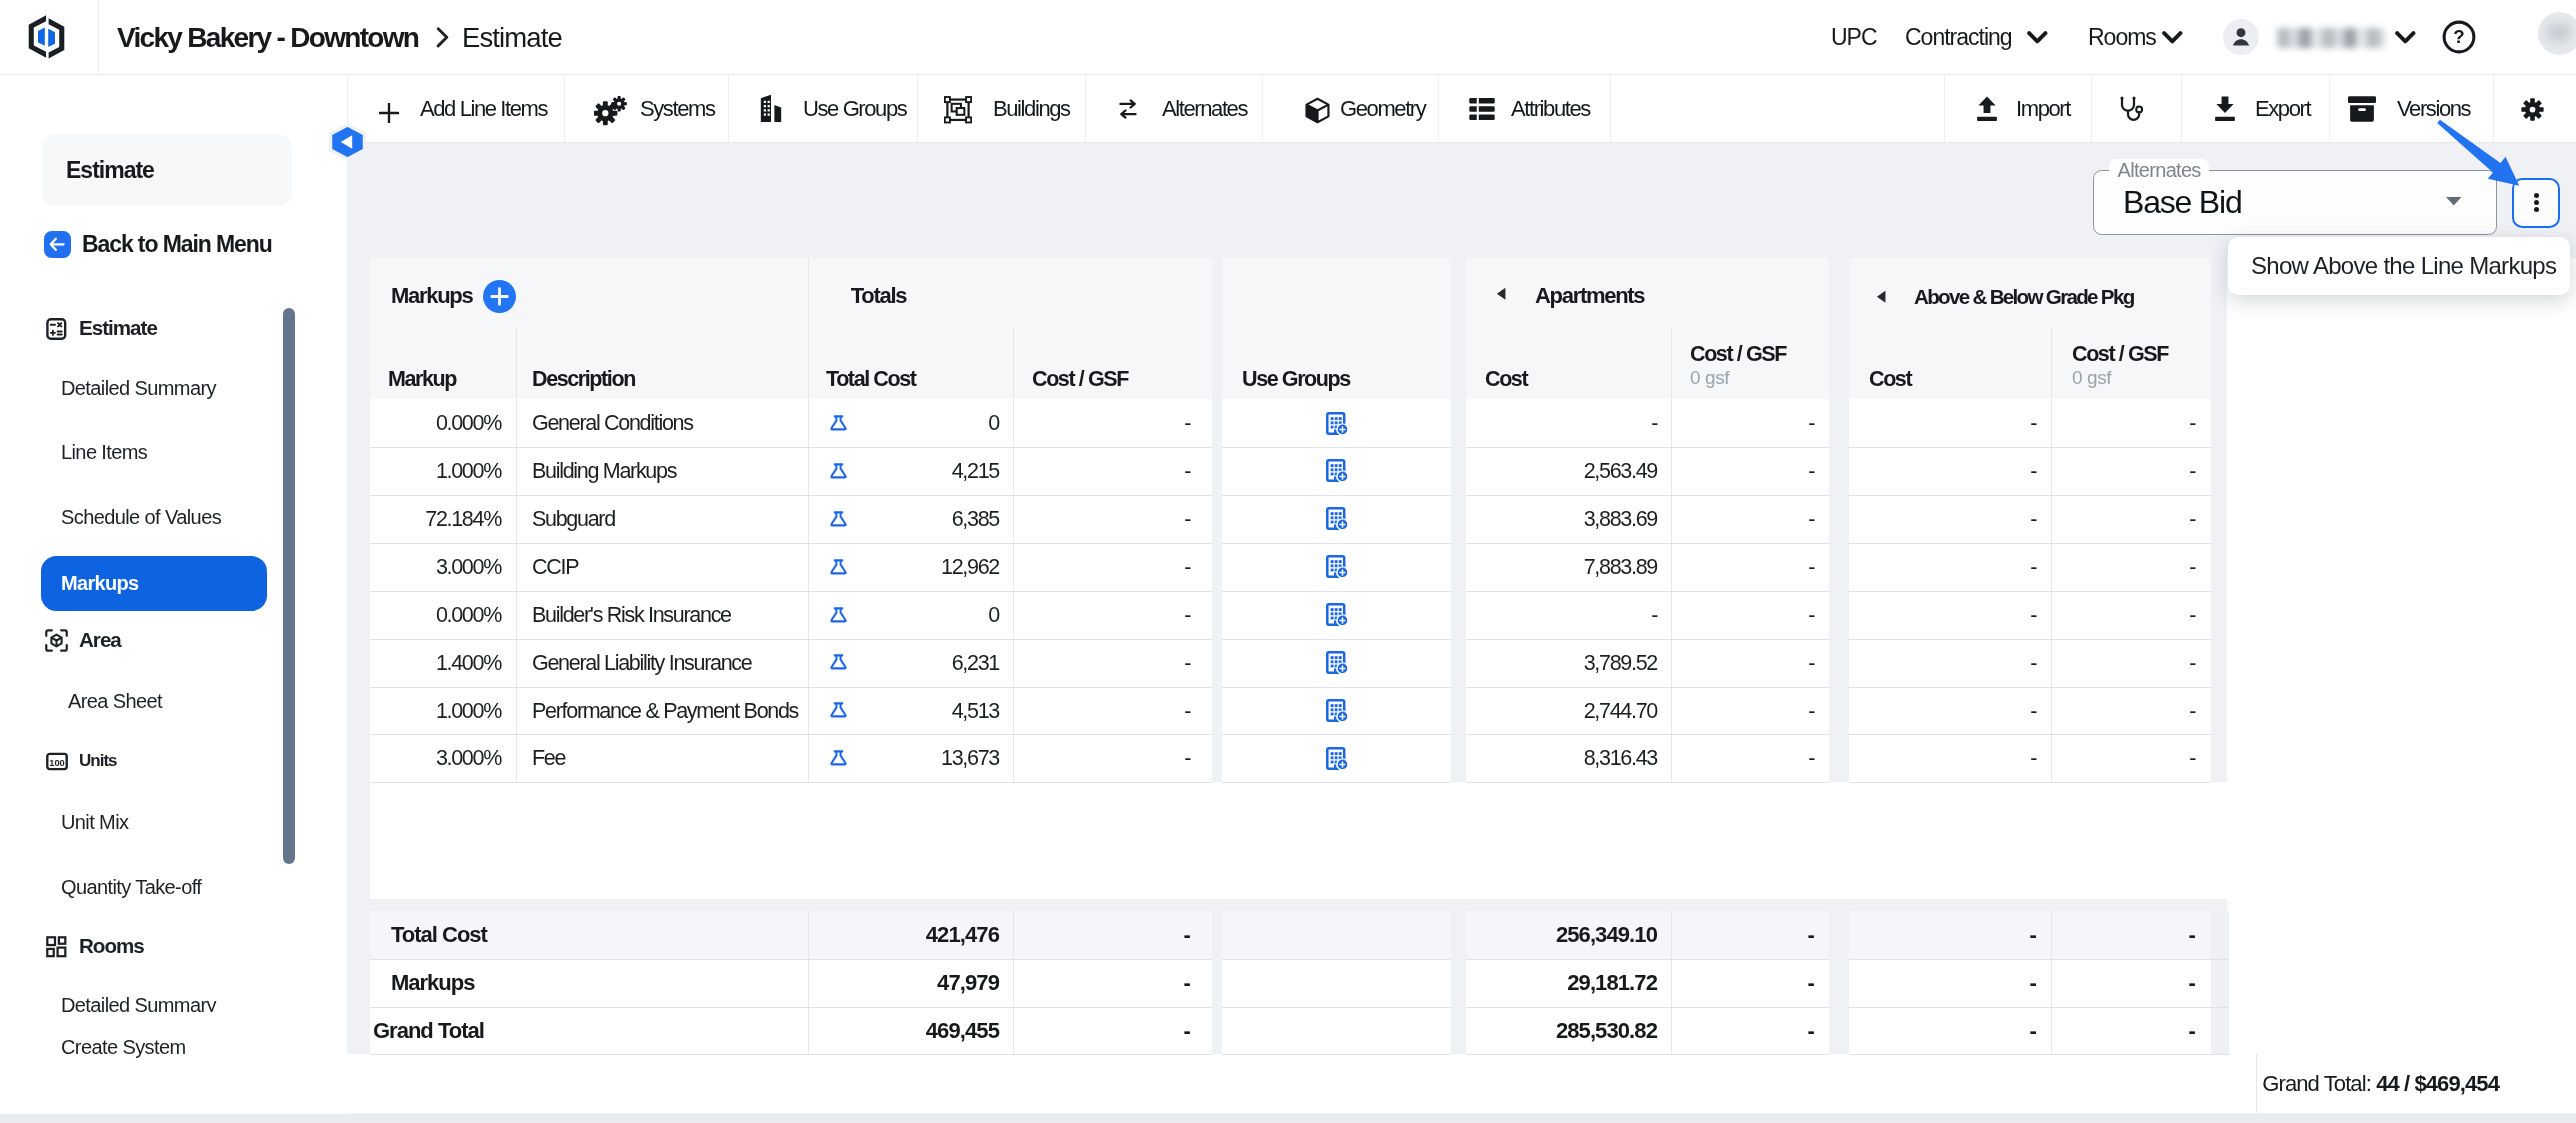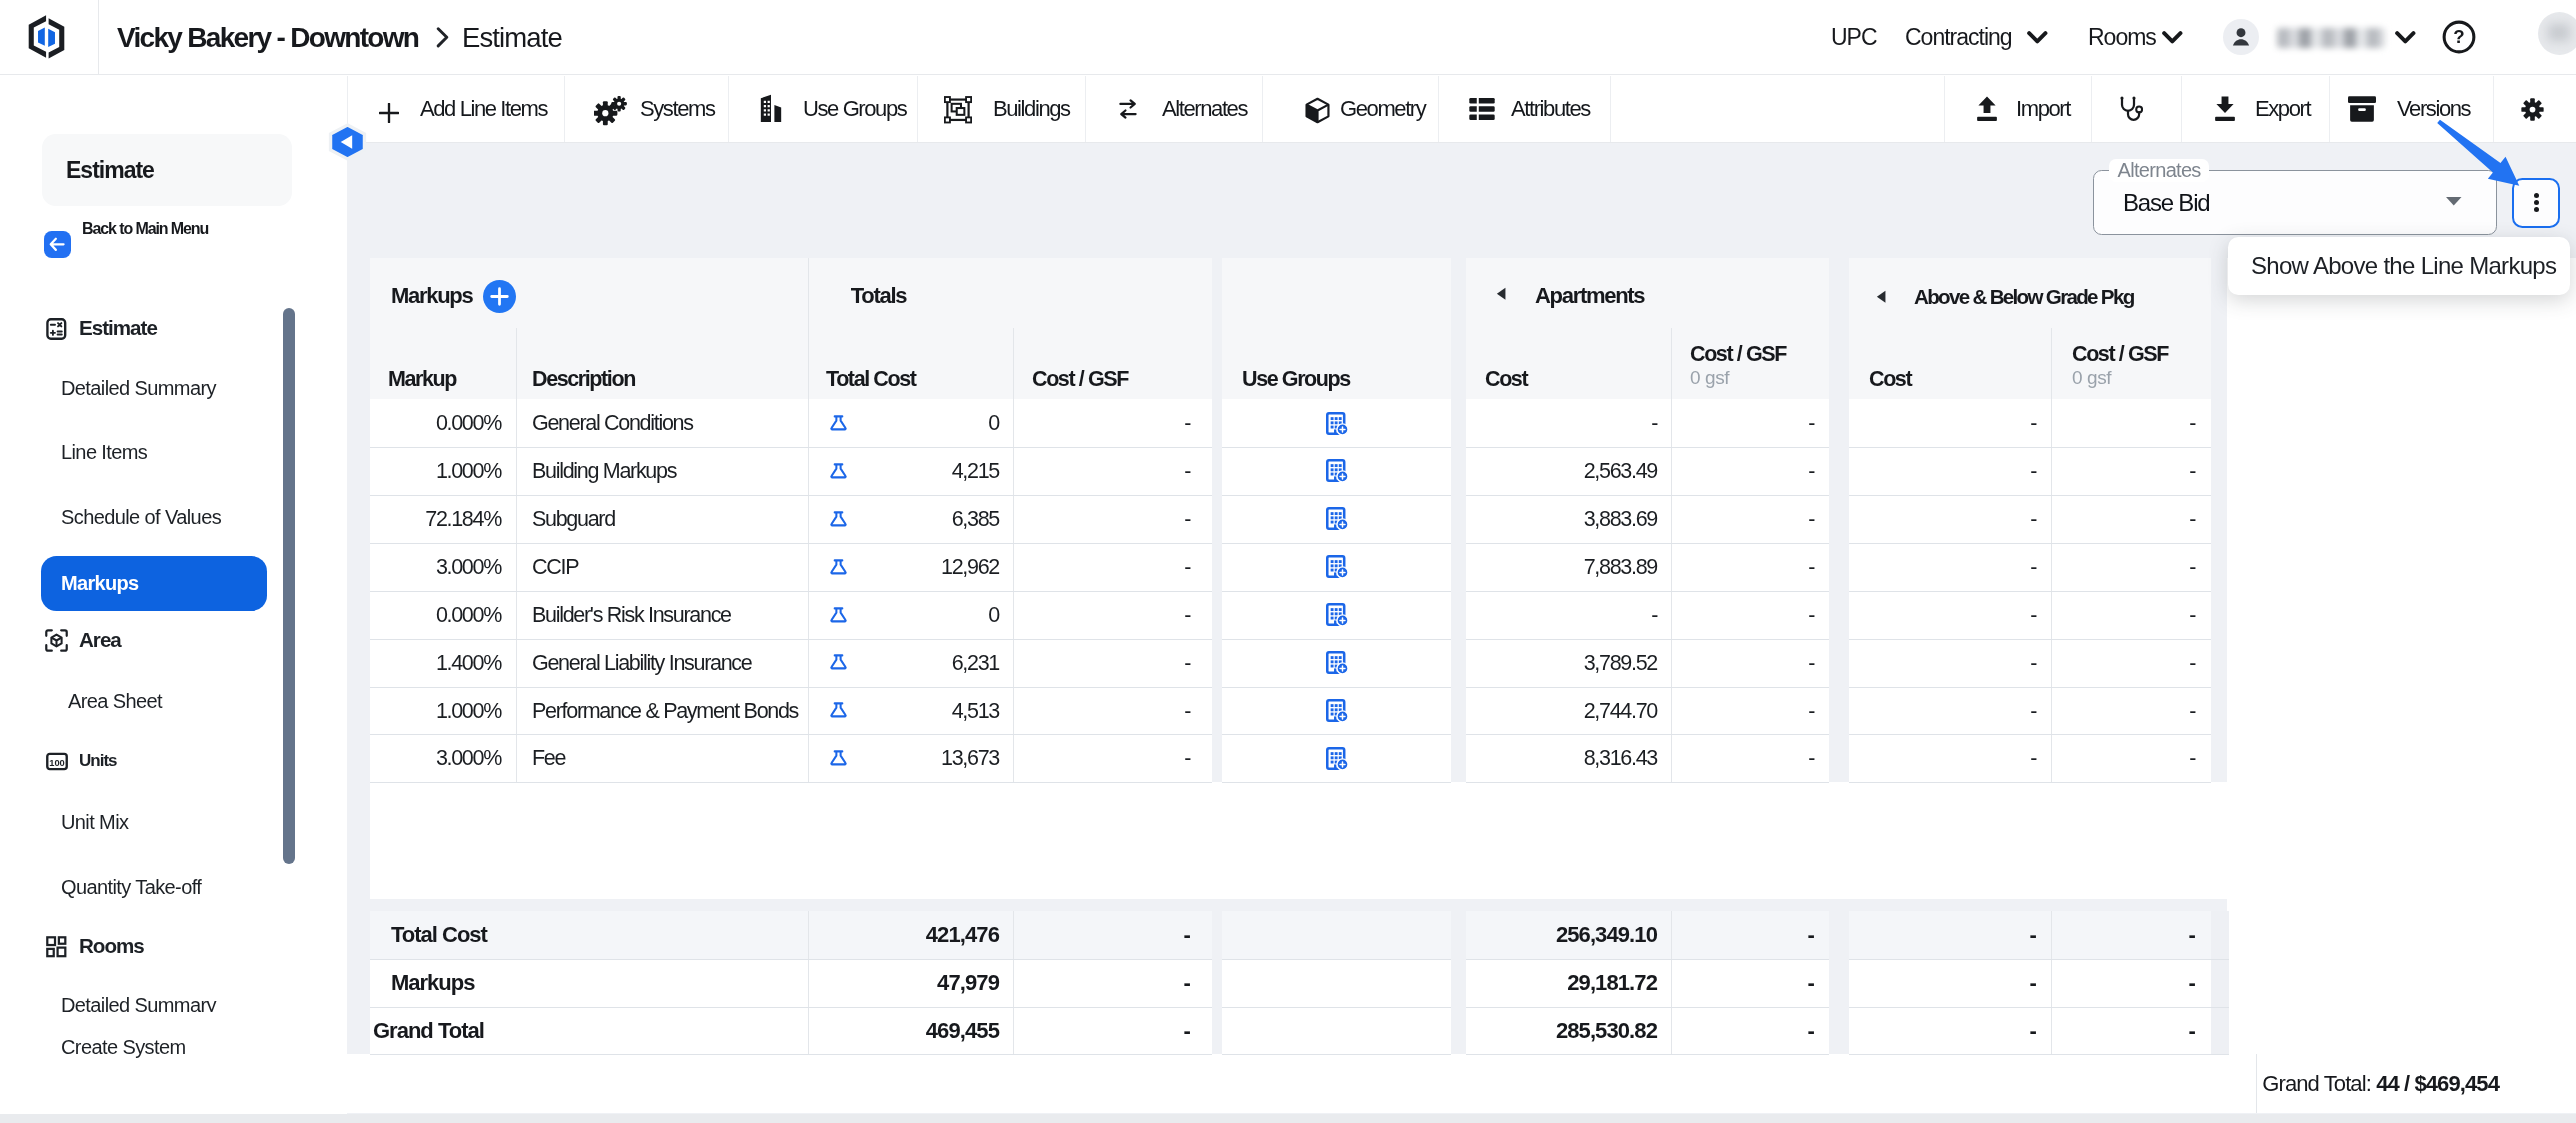--- a/index.html
+++ b/index.html
@@ -348,21 +348,21 @@
 <div class="a r fn" style="left:2051px;top:959px;height:48px;line-height:48px;width:144px">-</div>
 <div class="a fl" style="left:373px;top:1007px;height:48px;line-height:48px">Grand Total</div>
 <div class="a r fn" style="left:808px;top:1007px;height:48px;line-height:48px;width:191px">469,455</div>
 <div class="a r fn" style="left:1013px;top:1007px;height:48px;line-height:48px;width:177px">-</div>
 <div class="a r fn" style="left:1466px;top:1007px;height:48px;line-height:48px;width:191px">285,530.82</div>
 <div class="a r fn" style="left:1671px;top:1007px;height:48px;line-height:48px;width:143px">-</div>
 <div class="a r fn" style="left:1849px;top:1007px;height:48px;line-height:48px;width:187px">-</div>
 <div class="a r fn" style="left:2051px;top:1007px;height:48px;line-height:48px;width:144px">-</div>
 <div class="a" style="left:2093px;top:170px;width:404px;height:65px;border:1.7px solid #8b939d;border-radius:8.6px;background:#fdfdfe"></div>
 <div class="a" style="left:2109px;top:159px;padding:0 8.6px;background:#fff;border-radius:6.9px;font-size:20px;letter-spacing:-0.7px;color:#7e858e;line-height:23px">Alternates</div>
-<div class="a" style="left:2123px;top:170px;height:65px;line-height:65px;font-size:24px;letter-spacing:-1.2px;color:#101318">Base Bid</div>
+<div class="a" style="left:2123px;top:170px;height:65px;line-height:65px;font-size:32px;letter-spacing:-1.2px;color:#101318">Base Bid</div>
 <svg class="a" style="left:2446px;top:197px" width="15.5" height="8.6" viewBox="0 0 18 10">
     <path d="M0 0h18L9 10z" fill="#646b73"></path>
   </svg>
 <div class="a" style="left:2512px;top:178px;width:48px;height:50px;border:2.1px solid #1a6ff0;border-radius:10.3px;background:#fdfdfe"></div>
 <div class="a" style="left:2534px;top:193px;width:5.2px;height:5.2px;border-radius:2.6px;background:#17191c"></div>
 <div class="a" style="left:2534px;top:200px;width:5.2px;height:5.2px;border-radius:2.6px;background:#17191c"></div>
 <div class="a" style="left:2534px;top:207px;width:5.2px;height:5.2px;border-radius:2.6px;background:#17191c"></div>
 <div class="a" style="left:2228px;top:237px;width:342px;height:58px;background:#fff;border-radius:10.3px;box-shadow:0 5.2px 20.6px rgba(60,64,67,.22);"></div>
 <div class="a" style="left:2251px;top:237px;height:58px;line-height:58px;font-size:24px;letter-spacing:-0.7px;color:#1d2025;white-space:nowrap">Show Above the Line Markups</div>
 <div class="a" style="left:0;top:0;width:2576px;height:75px;background:#fff;border-bottom:0.9px solid #e7e9ec"></div>
@@ -525,21 +525,21 @@
     <rect x="12.8" y="0.5" width="6.4" height="15.5" rx="1.2" fill="#17191c" transform="rotate(315 16 16)"></rect>
     <circle cx="16" cy="16" r="4" fill="#fff"></circle>
   </svg>
 <div class="a" style="left:0;top:76px;width:347px;height:1038px;background:#fff"></div>
 <div class="a" style="left:42px;top:134px;width:250px;height:72px;background:#f7f8f9;border-radius:13.7px"></div>
 <div class="a b" style="left:66px;top:134px;height:72px;line-height:72px;font-size:23px;letter-spacing:-1px">Estimate</div>
 <div class="a" style="left:44px;top:231px;width:27px;height:27px;background:#2270f2;border-radius:7.7px"></div>
 <svg class="a" style="left:49px;top:237px" width="16.3" height="14.6" viewBox="0 0 19 17">
     <path d="M8 2 2 8.5 8 15M2.5 8.5H17" fill="none" stroke="#fff" stroke-width="2.6" stroke-linecap="round" stroke-linejoin="round"></path>
   </svg>
-<div class="a b" style="left:82px;top:215px;height:27px;line-height:27px;font-size:16px;letter-spacing:-1.1px">Back to Main Menu</div>
+<div class="a b" style="left:82px;top:231px;height:27px;line-height:27px;font-size:23px;letter-spacing:-1.1px">Back to Main Menu</div>
 <svg class="a" style="left:46px;top:318px" width="20.6" height="22" viewBox="0 0 24 26">
 <rect x="1.5" y="1.5" width="21" height="23" rx="4" fill="none" stroke="#1d2126" stroke-width="2.8"></rect>
 <path d="M5.5 8h5M14 6l4 4M18 6l-4 4M5.5 17.5h5M8 15v5M13.5 16h5M13.5 19.5h5" stroke="#1d2126" stroke-width="2.2" stroke-linecap="round"></path>
   </svg>
 <div class="a sb" style="left:79px;top:311px;height:34px;line-height:34px;font-weight:bold;letter-spacing:-1px;font-size:20.6px;">Estimate</div>
 <div class="a sb" style="left:61px;top:371px;height:34px;line-height:34px;">Detailed Summary</div>
 <div class="a sb" style="left:61px;top:435px;height:34px;line-height:34px;">Line Items</div>
 <div class="a sb" style="left:61px;top:500px;height:34px;line-height:34px;">Schedule of Values</div>
 <div class="a" style="left:41px;top:556px;width:226px;height:55px;background:#0d63e0;border-radius:15.5px"></div>
 <div class="a b" style="left:61px;top:556px;height:55px;line-height:55px;font-size:20px;letter-spacing:-0.7px;color:#fff">Markups</div>

